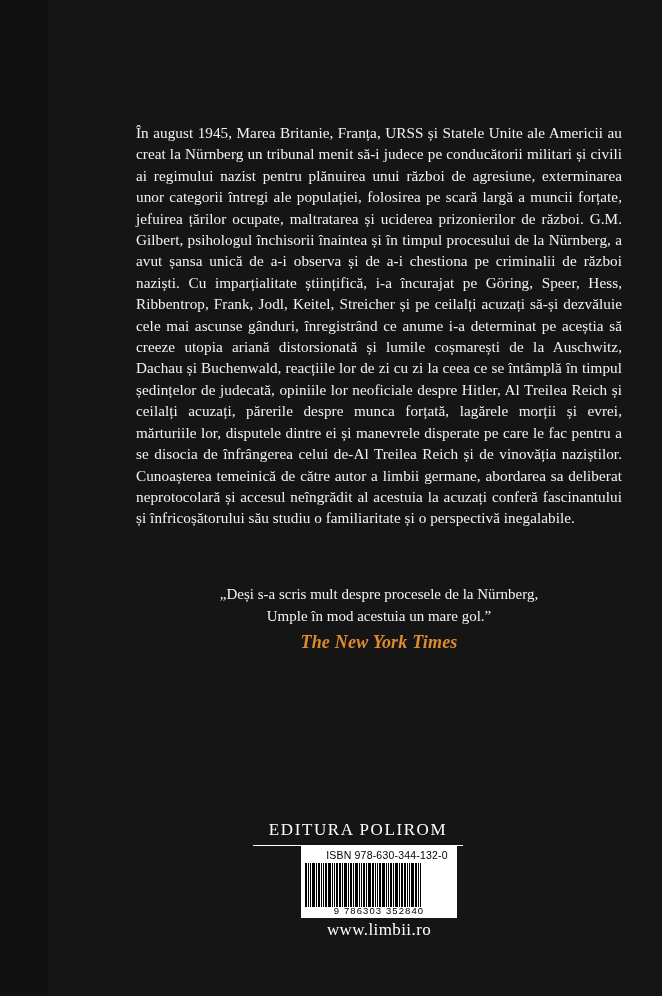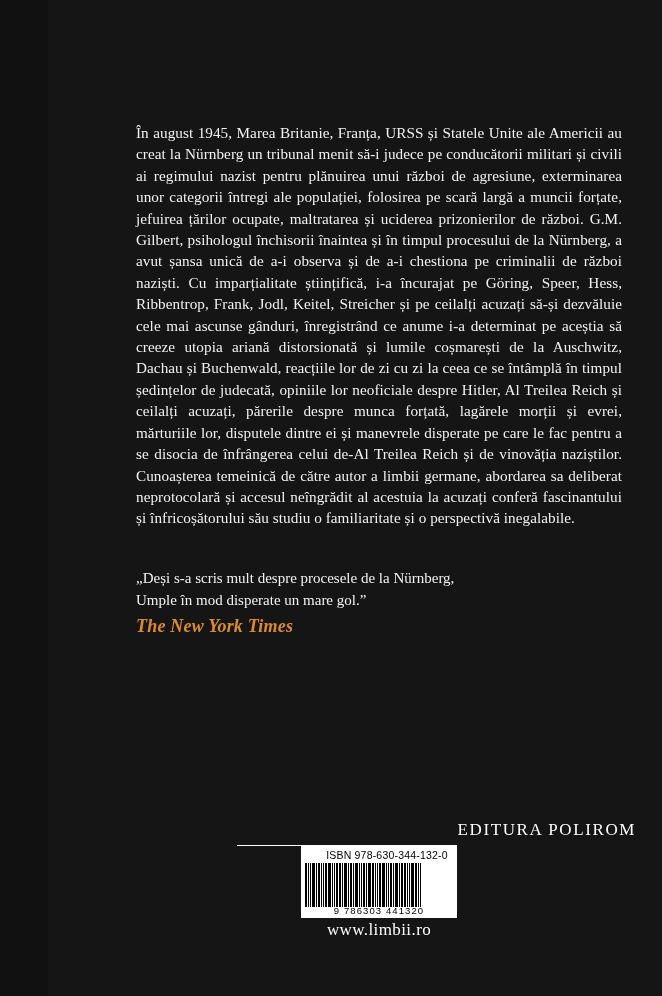--- a/index.html
+++ b/index.html
@@ -38,43 +38,44 @@
     letter-spacing: 0.06px;
   }
   .blurb p {
     margin: 0;
     text-indent: 0;
   }
 
   .quote-block {
     position: absolute;
     left: 88px;
-    top: 568px;
+    top: 584px;
     width: 486px;
+    text-align: center;
   }
   .quote-block .line {
     font-size: 15px;
     line-height: 21.5px;
     color: #f2f2f2;
   }
   .quote-source {
     margin-top: 5px;
     font-size: 18px;
     font-style: italic;
     font-weight: bold;
     color: #e08a2e;
     letter-spacing: 0.2px;
   }
 
   .publisher-area {
     position: absolute;
-    left: 0;
+    left: 16px;
     top: 820px;
     width: 588px;
-    text-align: right;
+    text-align: center;
   }
   .publisher-name {
     font-size: 17px;
     letter-spacing: 1.6px;
     color: #ffffff;
     font-family: "Liberation Serif", serif;
   }
   .pub-rule {
     width: 210px;
     height: 1px;
@@ -149,21 +150,21 @@
 <body>
 
 <div class="page">
 
   <div class="blurb">
     <p>În august 1945, Marea Britanie, Franța, URSS și Statele Unite ale Americii au creat la Nürnberg un tribunal menit să-i judece pe conducătorii militari și civili ai regimului nazist pentru plănuirea unui război de agresiune, exterminarea unor categorii întregi ale populației, folosirea pe scară largă a muncii forțate, jefuirea țărilor ocupate, maltratarea și uciderea prizonierilor de război. G.M. Gilbert, psihologul închisorii înaintea și în timpul procesului de la Nürnberg, a avut șansa unică de a-i observa și de a-i chestiona pe criminalii de război naziști. Cu imparțialitate științifică, i-a încurajat pe Göring, Speer, Hess, Ribbentrop, Frank, Jodl, Keitel, Streicher și pe ceilalți acuzați să-și dezvăluie cele mai ascunse gânduri, înregistrând ce anume i-a determinat pe aceștia să creeze utopia ariană distorsionată și lumile coșmarești de la Auschwitz, Dachau și Buchenwald, reacțiile lor de zi cu zi la ceea ce se întâmplă în timpul ședințelor de judecată, opiniile lor neoficiale despre Hitler, Al Treilea Reich și ceilalți acuzați, părerile despre munca forțată, lagărele morții și evrei, mărturiile lor, disputele dintre ei și manevrele disperate pe care le fac pentru a se disocia de înfrângerea celui de-Al Treilea Reich și de vinovăția naziștilor. Cunoașterea temeinică de către autor a limbii germane, abordarea sa deliberat neprotocolară și accesul neîngrădit al acestuia la acuzați conferă fascinantului și înfricoșătorului său studiu o familiaritate și o perspectivă inegalabile.</p>
   </div>
 
   <div class="quote-block">
     <div class="line">„Deși s-a scris mult despre procesele de la Nürnberg,</div>
-    <div class="line">Umple în mod disperate un mare gol.”</div>
+    <div class="line">Umple în mod acestuia un mare gol.”</div>
     <div class="quote-source">The New York Times</div>
   </div>
 
   <div class="publisher-area">
     <div class="publisher-name">EDITURA POLIROM</div>
     <div class="pub-rule"></div>
   </div>
 
   <div class="isbn-box">
     <div class="isbn-text">ISBN  978-630-344-132-0</div>
@@ -207,19 +208,19 @@
           <i style="width:1px"></i>
         <i style="width:2px"></i>
           <i style="width:2px"></i>
           <i style="width:1px"></i>
         <i style="width:1px"></i>
           <i style="width:3px"></i>
           <i style="width:2px"></i>
         <i style="width:1px"></i>
           <i style="width:1px"></i>
       </div>
-      <div class="digits">9 786303 441320</div>
+      <div class="digits">9 786303 352840</div>
     </div>
   </div>
 
   <div class="website">www.limbii.ro</div>
 
 </div>
 
 </body></html>

